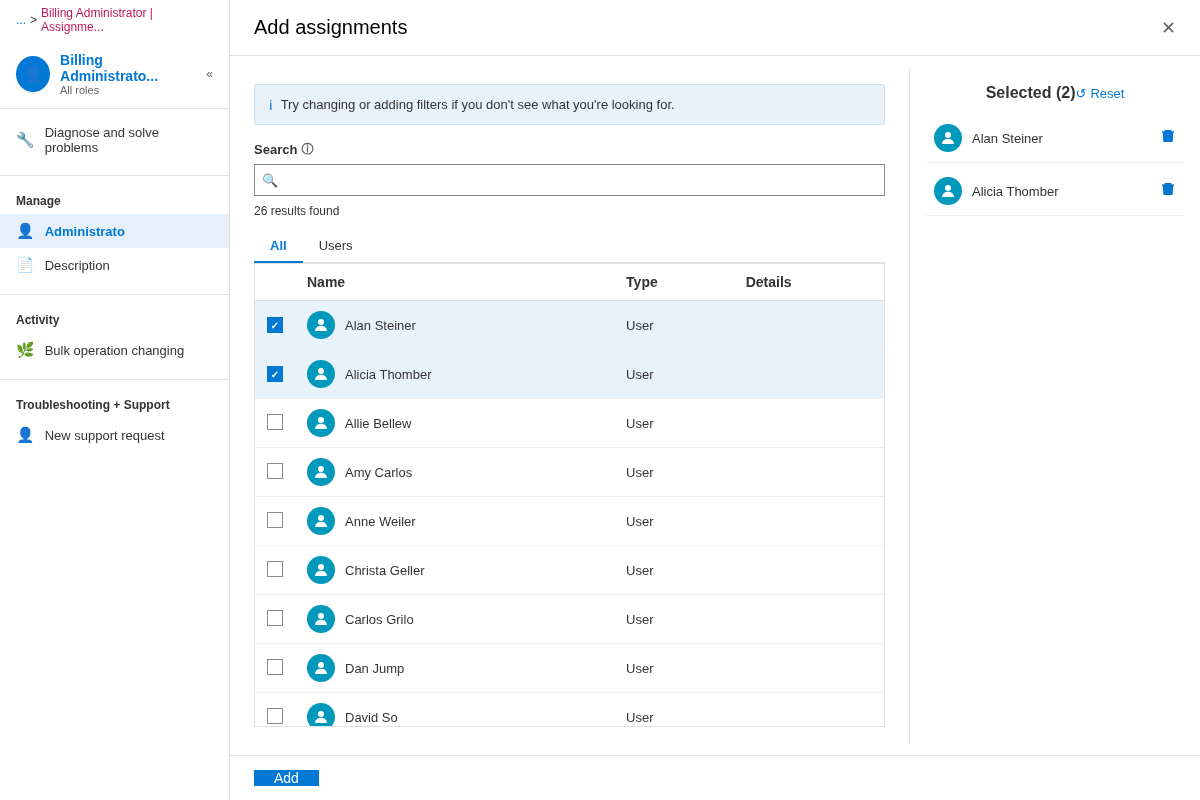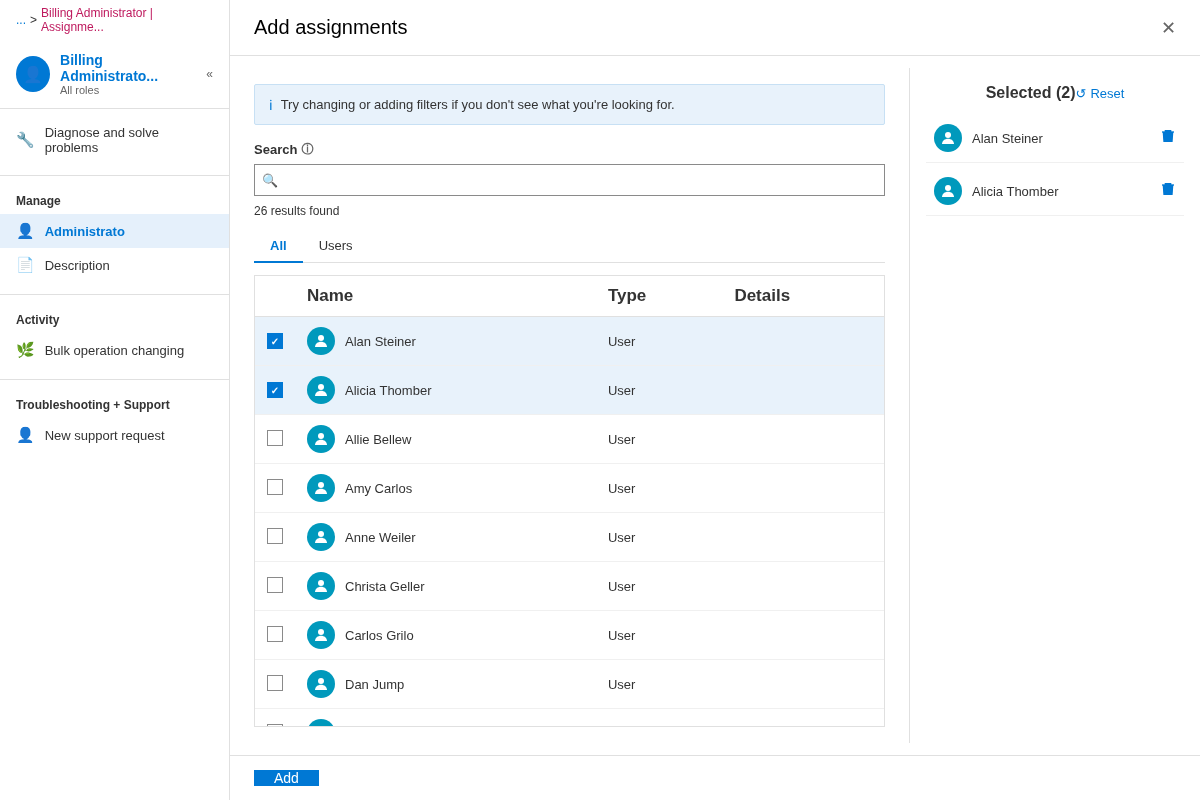--- a/index.html
+++ b/index.html
@@ -140,21 +140,21 @@
       position: absolute;
       left: 8px;
       top: 50%;
       transform: translateY(-50%);
       color: #666;
       font-size: 13px;
     }
 
     .results-count { font-size: 12px; color: #333; margin-bottom: 12px; }
 
-    .tabs { display: flex; gap: 0; border-bottom: 1px solid #e0e0e0; margin-bottom: 12px; }
+    .tabs { display: flex; gap: 0; border-bottom: 1px solid #e0e0e0; margin-bottom: 0; }
     .tab {
       padding: 8px 16px;
       cursor: pointer;
       font-size: 13px;
       color: #333;
       border-bottom: 2px solid transparent;
       margin-bottom: -1px;
     }
     .tab.active { color: #0078d4; border-bottom: 2px solid #0078d4; font-weight: 600; }
 
@@ -168,21 +168,21 @@
     }
     .data-table {
       width: 100%;
       border-collapse: collapse;
       min-width: 500px;
     }
     .data-table thead th {
       padding: 10px 12px;
       text-align: left;
       font-weight: 600;
-      font-size: 17px;
+      font-size: 14px;
       color: #333;
       border-bottom: 1px solid #e0e0e0;
       background: #fff;
       position: sticky;
       top: 0;
       z-index: 1;
     }
     .data-table thead th:first-child { width: 40px; }
     .data-table tbody tr { border-bottom: 1px solid #f0f0f0; }
     .data-table tbody tr.selected { background: #e8f2fb; }

